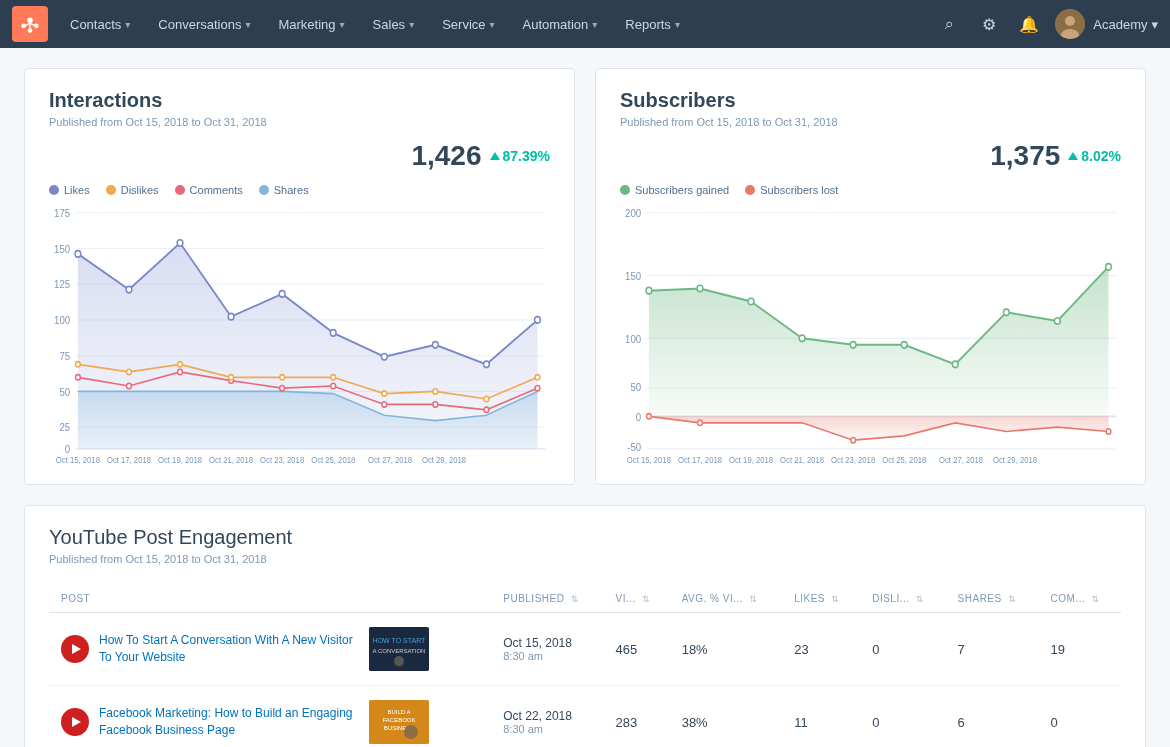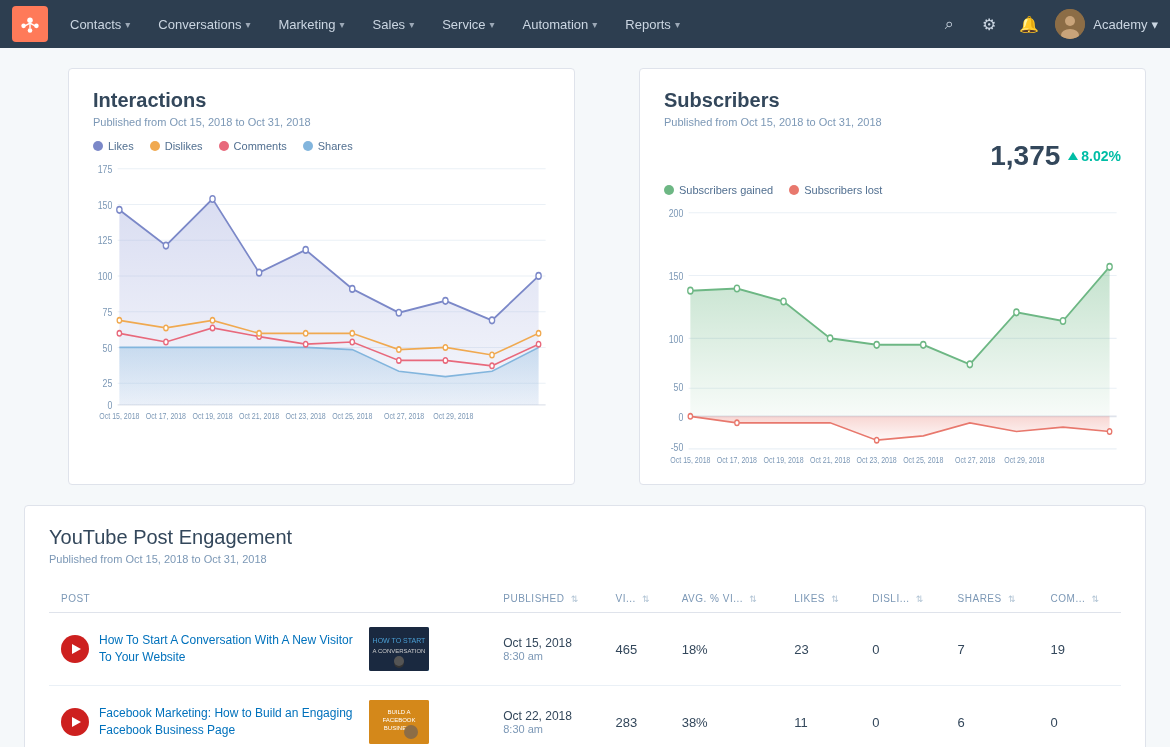--- a/index.html
+++ b/index.html
@@ -65,21 +65,20 @@
     
     .cards-row {
       display: flex; gap: 20px; margin-bottom: 20px;
     }
     .card {
       background: #fff;
       border: 1px solid #dfe3eb;
       border-radius: 4px;
       padding: 20px 24px;
       flex: 1;
-      margin-left: 44px;
     }
     .card-title {
       font-size: 20px; font-weight: 600; color: #33475b; margin-bottom: 4px;
     }
     .card-subtitle {
       font-size: 11px; color: #7c98b6; margin-bottom: 12px;
     }
     .card-metric-row {
       display: flex; justify-content: flex-end; align-items: center; gap: 8px; margin-bottom: 12px;
     }
@@ -249,20 +248,27 @@
   </div>
 </nav>
 
 <div class="main-content">
 
   <div class="cards-row">
 
     <div class="card">
       <div class="card-title">Interactions</div>
       <div class="card-subtitle">Published from Oct 15, 2018 to Oct 31, 2018</div>
+      <div class="card-metric-row">
+        <span class="card-metric-value">1,426</span>
+        <span class="card-metric-change">
+          <span class="arrow-up"></span>
+          <span>87.39%</span>
+        </span>
+      </div>
       <div class="legend">
         <div class="legend-item">
           <span class="legend-dot" style="background:#7b88c8; border-radius:50%;"></span>
           <span>Likes</span>
         </div>
         <div class="legend-item">
           <span class="legend-dot" style="background:#f0a950;"></span>
           <span>Dislikes</span>
         </div>
         <div class="legend-item">

